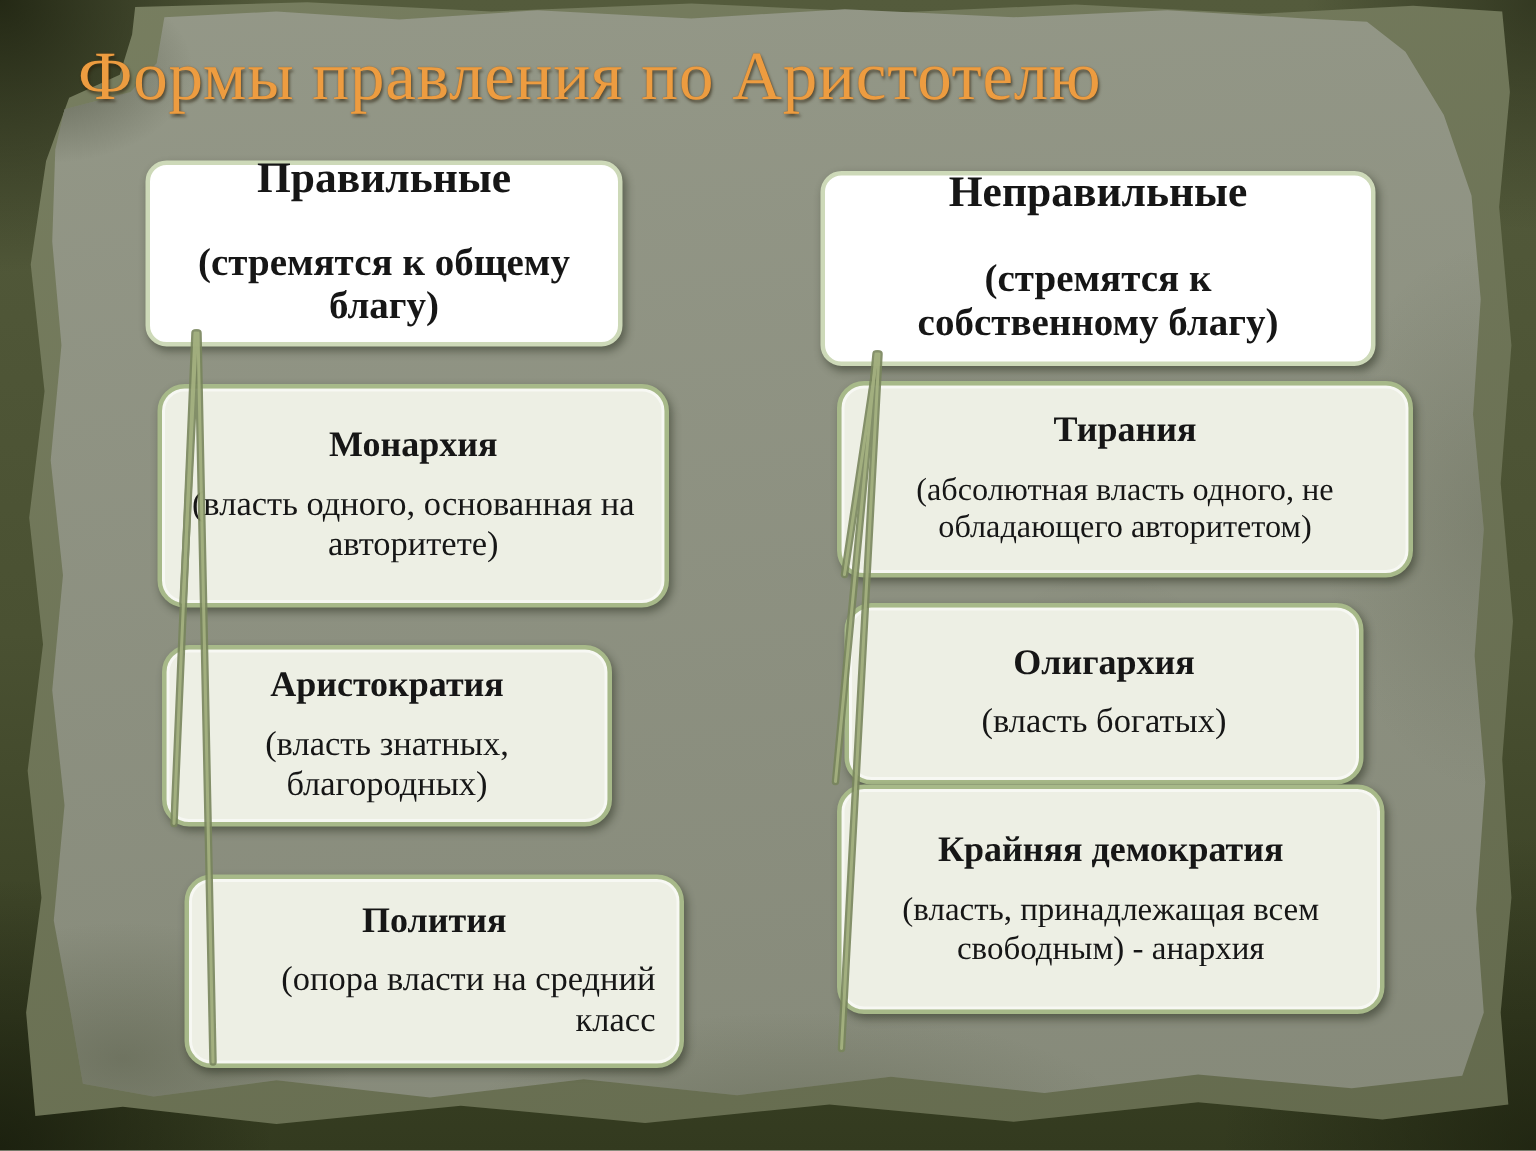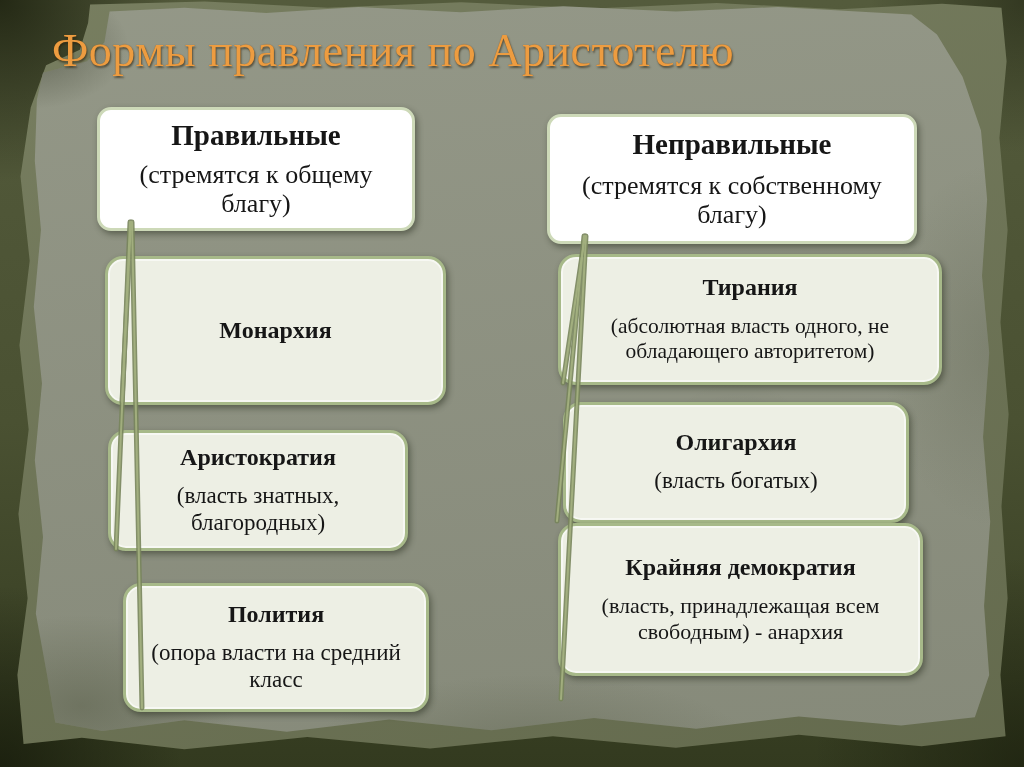--- a/index.html
+++ b/index.html
@@ -47,33 +47,33 @@
     position:absolute;box-sizing:border-box;z-index:2;
     display:flex;flex-direction:column;align-items:center;justify-content:center;
     text-align:center;color:#161616;
     box-shadow:2px 3px 6px rgba(25,30,15,.45);
   }
   .hdr{
     background:#ffffff;border:3px solid #cdd9b8;border-radius:14px;
     row-gap:10px;padding:4px 10px;
   }
   .hdr .t1{font-size:29px;font-weight:bold;line-height:1.05;margin:0;}
-  .hdr .t2{font-size:26px;font-weight:normal;line-height:1.12;margin:0;}
+  .hdr .t2{font-size:26px;font-weight:bold;line-height:1.12;margin:16px;}
   .node{
     background:#edefe4;border:3px solid #a7b989;border-radius:18px;
     box-shadow:2px 3px 6px rgba(25,30,15,.45), inset 0 0 0 2px rgba(255,255,255,.55);
     row-gap:13px;padding:6px 16px;
   }
   .node .t1{font-size:24px;font-weight:bold;line-height:1.05;margin:0;}
   .node .t2{font-size:23px;line-height:1.16;margin:0;}
   .hdr-left  {left:97px;  top:107px; width:318px; height:124px;}
   .hdr-right {left:547px; top:114px; width:370px; height:130px;gap:12px;}
   .n-mon {left:105px; top:256px; width:341px; height:149px;}
   .n-ari {left:108px; top:430px; width:300px; height:121px;}
-  .n-pol {left:123px; top:583px; width:306px; height:129px;}
+  .n-pol {left:123px; top:583px; width:333px; height:129px;text-align:right;}
   .n-tyr {left:558px; top:254px; width:384px; height:131px;}
   .n-tyr .t2{font-size:21.5px;}
   .n-oli {left:563px; top:402px; width:346px; height:121px;}
   .n-dem {left:558px; top:523px; width:365px; height:153px;}
   .n-dem .t2{font-size:22px;}
   .connectors{position:absolute;inset:0;z-index:5;pointer-events:none;}
 </style>
 </head>
 <body>
 
@@ -82,20 +82,21 @@
   <div class="bg-paper"></div>
 
   <div class="title">Формы правления по Аристотелю</div>
 
   <div class="box hdr hdr-left">
     <p class="t1">Правильные</p>
     <p class="t2">(стремятся к общему благу)</p>
   </div>
   <div class="box node n-mon">
     <p class="t1">Монархия</p>
+    <p class="t2">(власть одного, основанная на авторитете)</p>
   </div>
   <div class="box node n-ari">
     <p class="t1">Аристократия</p>
     <p class="t2">(власть знатных, благородных)</p>
   </div>
   <div class="box node n-pol">
     <p class="t1">Полития</p>
     <p class="t2">(опора власти на средний класс</p>
   </div>
 

